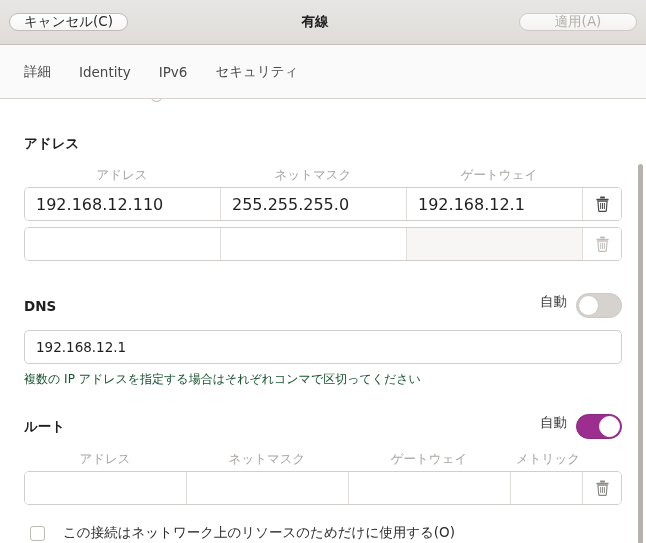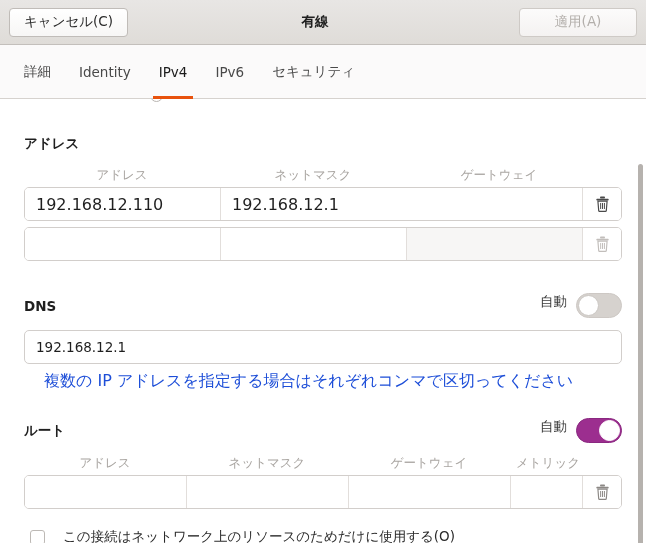--- a/index.html
+++ b/index.html
@@ -22,23 +22,23 @@
     position: relative;
     height: 45px;
     background: linear-gradient(to bottom, #e8e6e4, #dfdcd8);
     border-bottom: 1px solid #c3bfbb;
     box-sizing: border-box;
     display: flex;
     align-items: center;
     padding: 0 9px;
   }
   .hb-btn {
-    height: 29px;
+    height: 18px;
     min-width: 118px;
-    border-radius: 4px;
+    border-radius: 9px;
     border: 1px solid #c0bcb8;
     background: linear-gradient(to bottom, #ffffff, #f7f6f5);
     font-size: 13.5px;
     color: #2b2b2b;
     display: flex;
     align-items: center;
     justify-content: center;
     box-sizing: border-box;
     padding: 0 14px;
     cursor: pointer;
@@ -233,24 +233,23 @@
     border-radius: 5px;
     background: #fff;
     display: flex;
     align-items: center;
     padding: 0 11px;
     font-size: 13.5px;
     color: #1f1f1f;
     box-sizing: border-box;
   }
   .hint {
-    font-size: 16px;
-    color: #1d4ed8;
+    font-size: 12px;
+    color: #14532d;
     padding-top: 7px;
-    margin-left: 20px;
   }
 
   
   .check-row {
     display: flex;
     align-items: center;
     gap: 18px;
   }
   .checkbox {
     width: 15px; height: 15px;
@@ -297,23 +296,20 @@
   </div>
 </div>
 
 <div class="tabbar">
   <div class="tab">
       <span>詳細</span>
     </div>
   <div class="tab">
       <span>Identity</span>
     </div>
-  <div class="tab active">
-      <span>IPv4</span>
-    </div>
   <div class="tab">
       <span>IPv6</span>
     </div>
   <div class="tab">
       <span>セキュリティ</span>
     </div>
 </div>
 
 <div class="content">
 
@@ -328,20 +324,21 @@
 
     <div class="col-head" style="margin-top:14px;">
       <div style="flex:0 0 196px;">アドレス</div>
       <div style="flex:0 0 186px;">ネットマスク</div>
       <div style="flex:0 0 186px;">ゲートウェイ</div>
       <div style="flex:1 1 auto;"></div>
     </div>
 
     <div class="grid">
       <div class="cell" style="flex:0 0 196px;">192.168.12.110</div>
+      <div class="cell" style="flex:0 0 186px;">255.255.255.0</div>
       <div class="cell" style="flex:1 1 auto;">192.168.12.1</div>
       <div class="trashcell">
         <svg class="trash" viewBox="0 0 16 17">
           <rect x="5.4" y="0.6" width="5.2" height="2" rx="0.7" fill="#4a4a4a"></rect>
           <rect x="1.4" y="2.9" width="13.2" height="1.9" rx="0.8" fill="#4a4a4a"></rect>
           <path d="M3.1 5.4 h9.8 l-0.85 10.2 a0.9 0.9 0 0 1 -0.9 0.8 h-6.3 a0.9 0.9 0 0 1 -0.9 -0.8 z" fill="none" stroke="#4a4a4a" stroke-width="1.25"></path>
           <rect x="5.5" y="7.4" width="1.05" height="6.4" fill="#4a4a4a"></rect>
           <rect x="7.5" y="7.4" width="1.05" height="6.4" fill="#4a4a4a"></rect>
           <rect x="9.5" y="7.4" width="1.05" height="6.4" fill="#4a4a4a"></rect>
         </svg>

